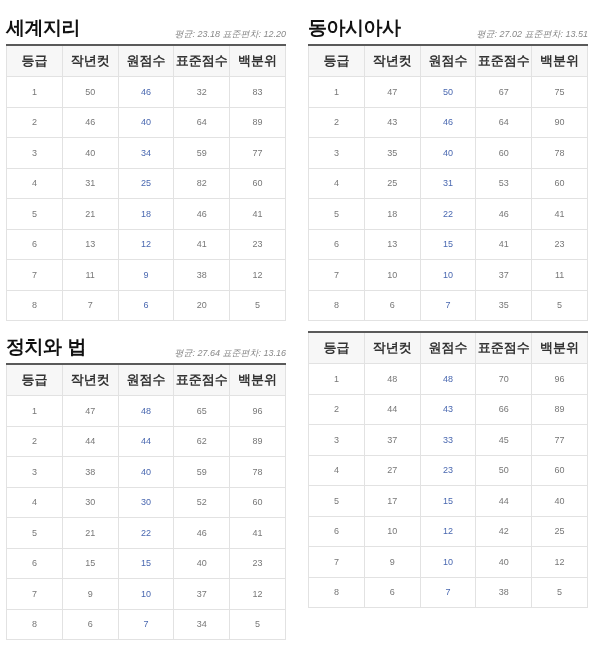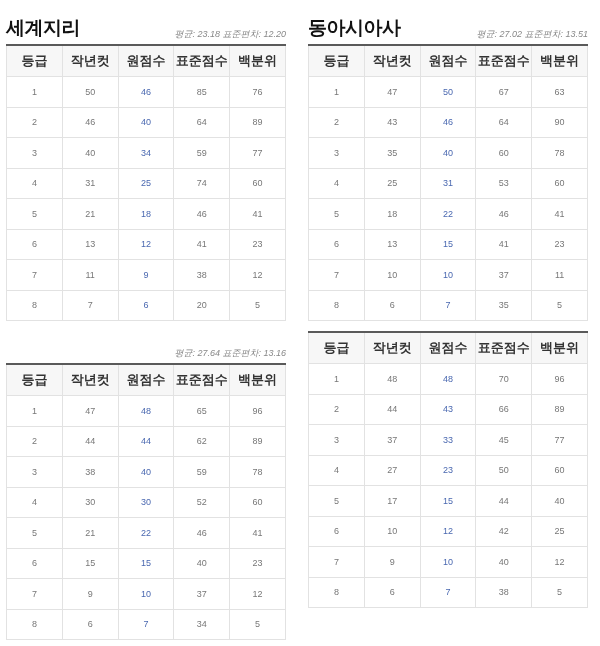--- a/index.html
+++ b/index.html
@@ -41,42 +41,42 @@
           <th>원점수</th>
           <th>표준점수</th>
           <th>백분위</th>
         </tr>
       </thead>
       <tbody>
         <tr>
           <td>1</td>
           <td>50</td>
           <td class="raw">46</td>
-          <td>85</td>
-          <td>76</td>
+          <td>32</td>
+          <td>83</td>
         </tr>
         <tr>
           <td>2</td>
           <td>46</td>
           <td class="raw">40</td>
           <td>64</td>
           <td>89</td>
         </tr>
         <tr>
           <td>3</td>
           <td>40</td>
           <td class="raw">34</td>
           <td>59</td>
           <td>77</td>
         </tr>
         <tr>
           <td>4</td>
           <td>31</td>
           <td class="raw">25</td>
-          <td>74</td>
+          <td>82</td>
           <td>60</td>
         </tr>
         <tr>
           <td>5</td>
           <td>21</td>
           <td class="raw">18</td>
           <td>46</td>
           <td>41</td>
         </tr>
         <tr>
@@ -118,21 +118,21 @@
           <th>표준점수</th>
           <th>백분위</th>
         </tr>
       </thead>
       <tbody>
         <tr>
           <td>1</td>
           <td>47</td>
           <td class="raw">50</td>
           <td>67</td>
-          <td>63</td>
+          <td>75</td>
         </tr>
         <tr>
           <td>2</td>
           <td>43</td>
           <td class="raw">46</td>
           <td>64</td>
           <td>90</td>
         </tr>
         <tr>
           <td>3</td>
@@ -175,20 +175,21 @@
           <td class="raw">7</td>
           <td>35</td>
           <td>5</td>
         </tr>
       </tbody>
     </table>
 </div>
 
 <div class="section sec-bl">
   <div class="head">
+    <div class="title">정치와 법</div>
     <div class="stats">평균: 27.64 표준편차: 13.16</div>
   </div>
   <table>
       <thead>
         <tr>
           <th>등급</th>
           <th>작년컷</th>
           <th>원점수</th>
           <th>표준점수</th>
           <th>백분위</th>

